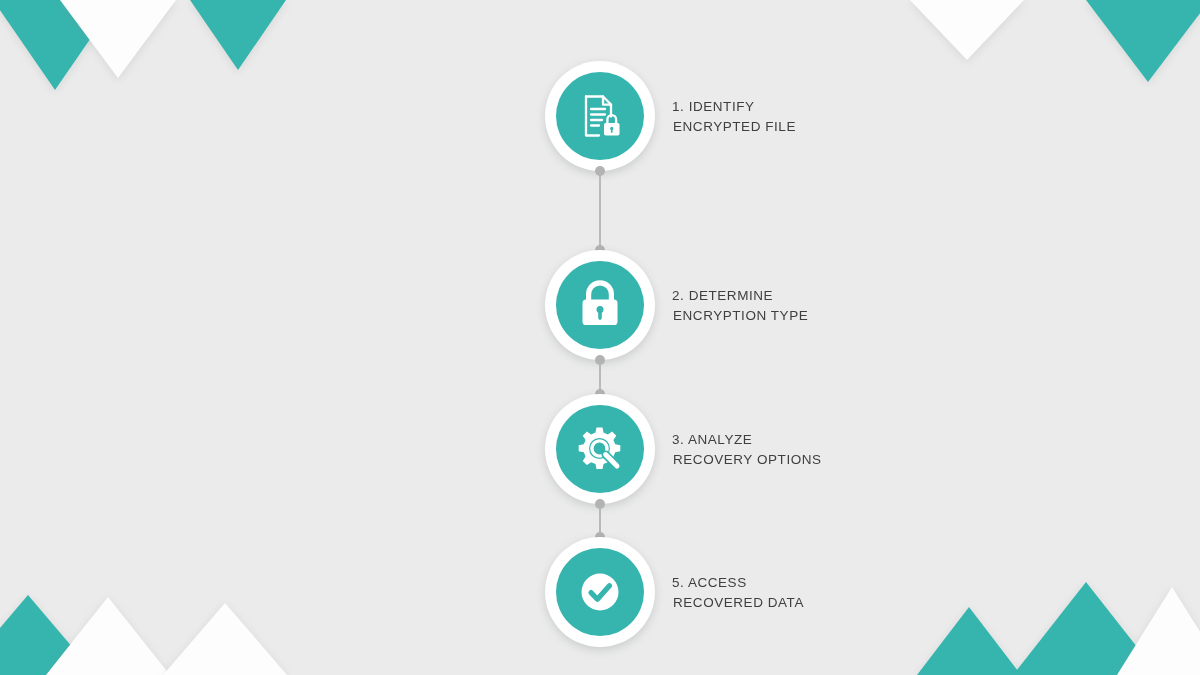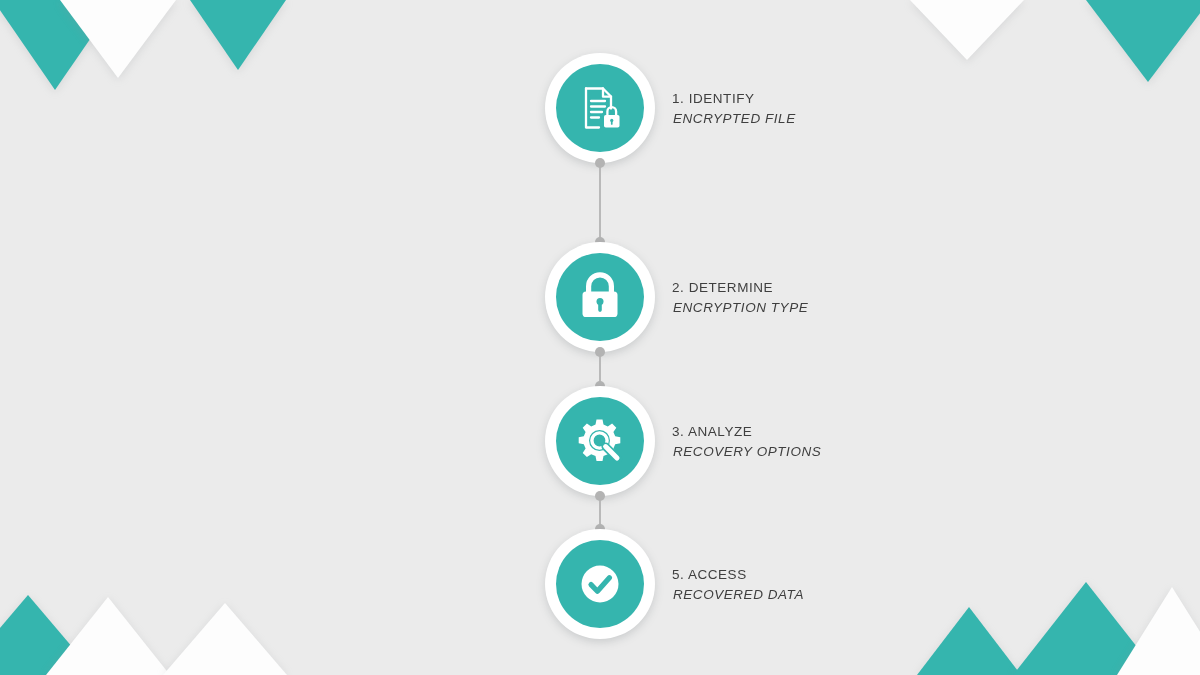--- a/index.html
+++ b/index.html
@@ -51,21 +51,21 @@
     border-right-style: solid;
     border-bottom-style: solid;
     border-left-color: transparent;
     border-right-color: transparent;
   }
 
   
   #steps {
     position: absolute;
     left: 0;
-    top: 4px;
+    top: 12px;
     width: 1200px;
     height: 503px;
   }
 
   .step {
     position: absolute;
     left: 0;
     width: 1200px;
     height: 0;
   }
@@ -103,21 +103,21 @@
     left: 672px;
     top: 0;
     transform: translateY(-50%);
     color: #3f3f3f;
     font-size: 13.5px;
     letter-spacing: 0.55px;
     line-height: 19.5px;
     white-space: nowrap;
     text-transform: uppercase;
   }
-  .label .line2 { padding-left: 1px; font-style: italic; }
+  .label .line2 { padding-left: 1px; }
 
   
   .connector {
     position: absolute;
     left: 599px;
     width: 2px;
     background: #b9b9b9;
   }
   .connector::before,
   .connector::after {

